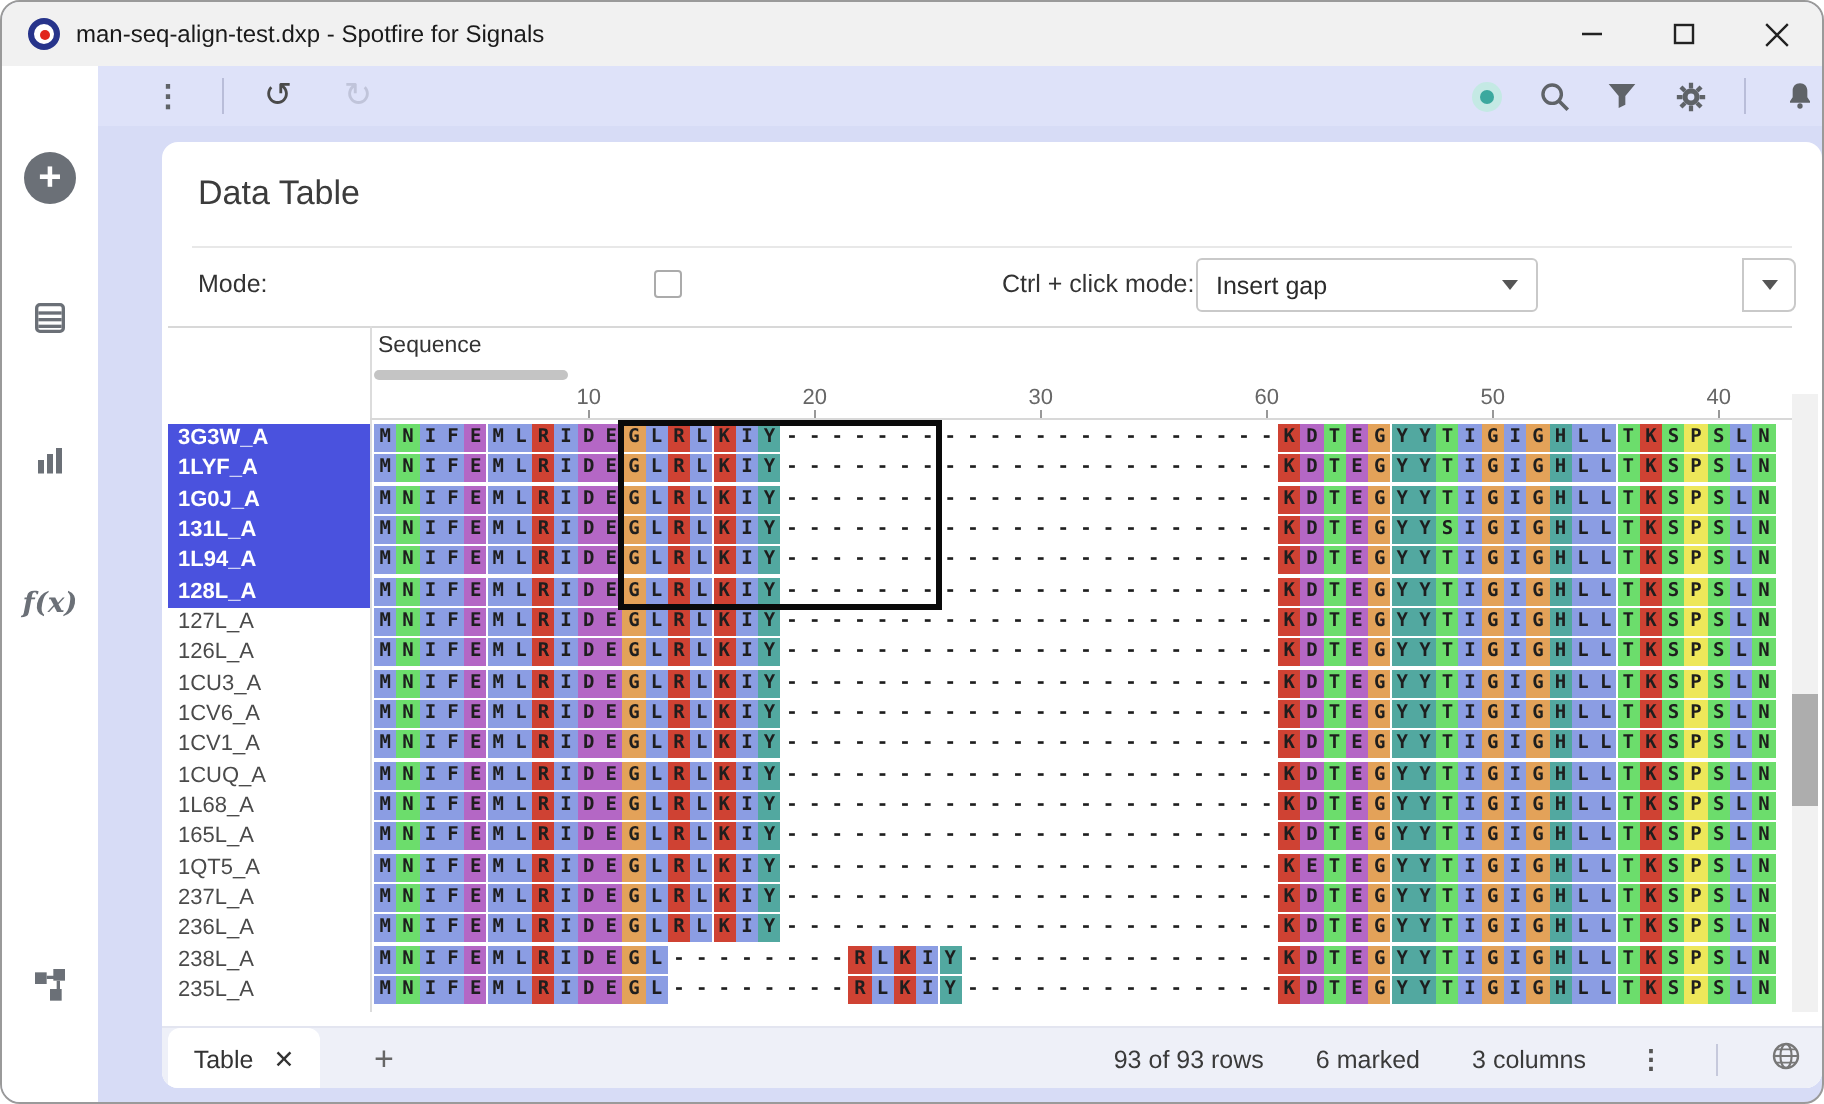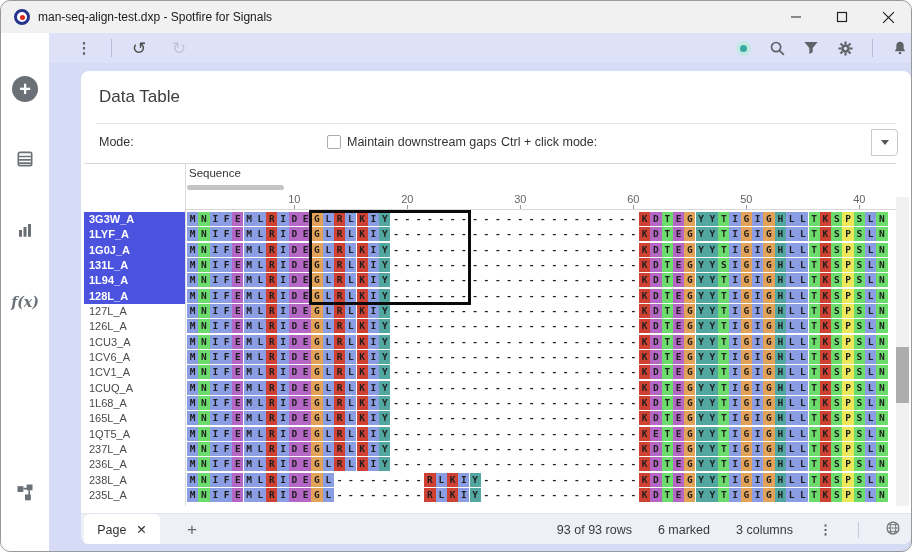--- a/index.html
+++ b/index.html
@@ -183,22 +183,25 @@
         </svg>
     </div>
   </div>
 
   <div id="card">
     <div id="page-title">Data Table</div>
     <div id="card-divider"></div>
 
     <div class="ctl-label" style="left:18px">Mode:</div>
     <div id="chk"></div>
-    <div class="ctl-label" style="left:266px">Maintain downstream gaps</div>
     <div class="ctl-label" style="left:420px">Ctrl + click mode:</div>
+    <div class="select" style="left:517px;width:171px">
+      <span>Insert gap</span>
+      <span class="caret"></span>
+    </div>
     <div id="save-caret">
         <span class="caret"></span>
       </div>
 
     <div id="seq-table">
       <div id="tbl-top"></div>
       <div id="col-divider"></div>
       <div id="seq-header-label">Sequence</div>
       <div id="hscroll-thumb"></div>
       <div id="ruler">
@@ -1415,21 +1418,21 @@
           <div class="cell" style="left: 781px; top: 324.94px; width: 11.3px; height: 14px; background: rgb(139, 157, 227);">L</div>
           <div class="cell" style="left: 792.3px; top: 324.94px; width: 11.3px; height: 14px; background: rgb(108, 221, 108);">N</div>
         </div>
       <div id="sel-box" style="left: 225.3px; top: 47px; width: 162.2px; height: 94.98px;"></div>
       <div id="vscroll-track"></div>
       <div id="vscroll-thumb"></div>
     </div>
 
     <div id="statusbar">
       <div id="page-tab">
-        <span>Page</span>
+        <span>Table</span>
         <span id="tab-close">✕</span>
       </div>
       <div id="tab-add">+</div>
       <div id="status-right">
         <span>93 of 93 rows</span>
         <span>6 marked</span>
         <span>3 columns</span>
         <span id="status-kebab">⋮</span>
         <span class="st-sep"></span>
         <span>

